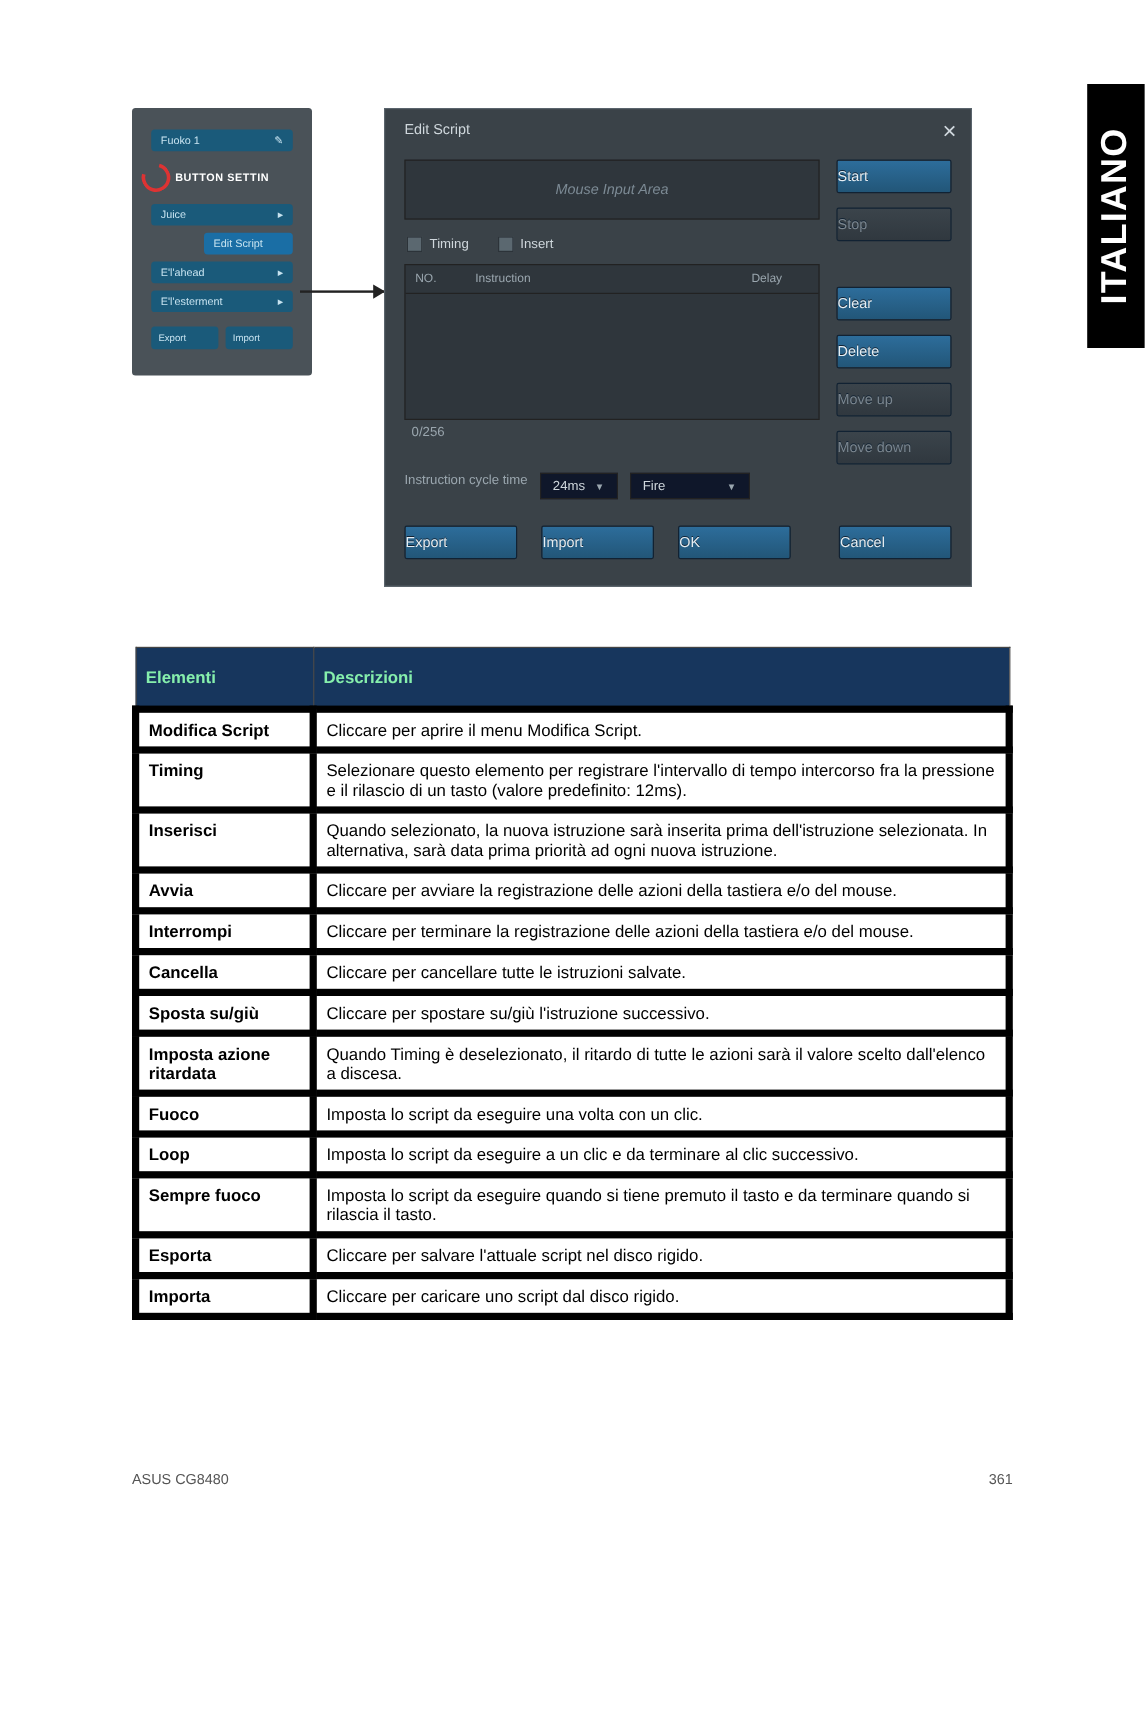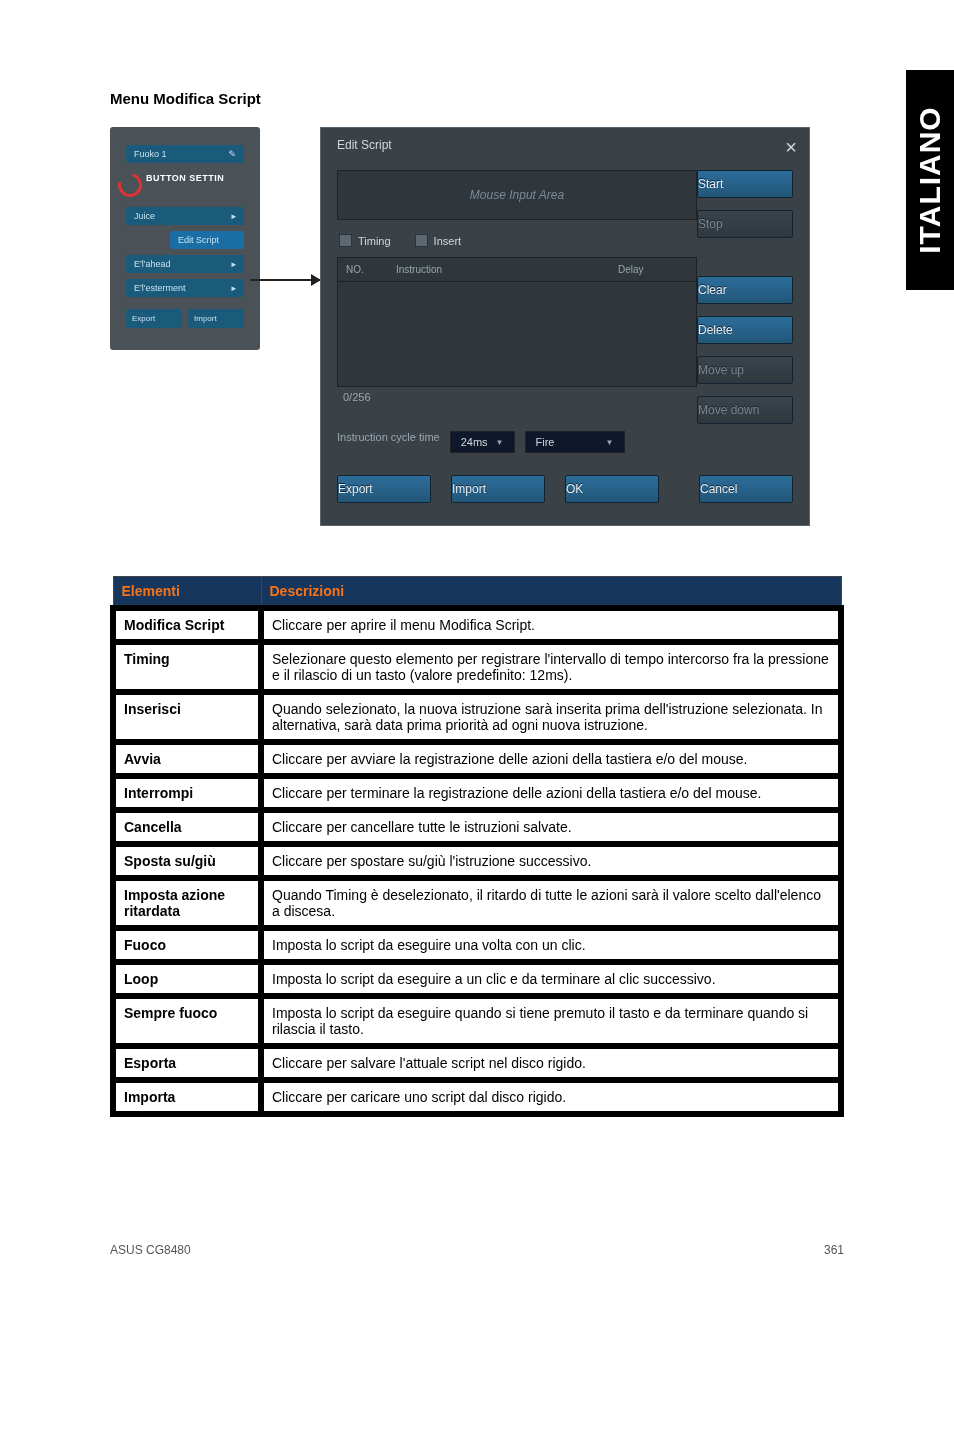--- a/index.html
+++ b/index.html
@@ -9,70 +9,69 @@
   .side-tab span { transform: rotate(-90deg); font-size: 30px; font-weight: bold; letter-spacing: 1px; white-space: nowrap; }
   h3.section-title { font-size: 15px; font-weight: bold; margin-bottom: 20px; }
 
   .figure { display: flex; align-items: flex-start; gap: 0; margin-bottom: 50px; position: relative; }
 
   
   .panel-left { width: 150px; background: #4a5258; padding: 12px 0 22px 0; border-radius: 3px; }
   .panel-left .chip { margin: 6px 16px; background: #1a5a7a; color: #c7e3f0; font-size: 9px; padding: 4px 8px; border-radius: 3px; display: flex; justify-content: space-between; align-items: center; gap: 44px; }
   .panel-left .chip .caret { color:#c7e3f0; font-size: 9px; }
   .panel-left .chip.small { margin-left: 60px; background:#1a6ea5; }
-  .panel-left .logo-row { display:flex; gap:4px; margin:10px 0 10px 8px; }
+  .panel-left .logo-row { display:flex; align-items:center; gap:4px; margin:10px 0 10px 8px; }
   .panel-left .logo-circle { width: 24px; height: 24px; border: 3px solid #d33; border-radius: 50%; border-top-color: transparent; transform: rotate(-30deg); }
   .panel-left .logo-text { color:#fff; font-size:9px; font-weight:bold; letter-spacing:0.5px; }
   .panel-left .row-btns { display: flex; gap: 6px; margin: 12px 16px 0; }
   .panel-left .row-btns .chip { margin:0; flex:1; padding:5px 6px; font-size:8px; }
 
   .arrow { position: absolute; left: 140px; top: 152px; width: 70px; height: 2px; background: #222; }
   .arrow::after { content:""; position:absolute; right:-1px; top:-5px; border-left:10px solid #222; border-top:6px solid transparent; border-bottom:6px solid transparent; }
 
   
   .dialog { margin-left: 60px; width: 490px; background: #3a4248; border: 1px solid #5a646c; border-radius: 0; position: relative; padding-bottom: 22px; }
   .dlg-title { color: #cfd7dc; font-size: 12px; padding: 10px 16px 18px; }
   .dlg-close { position: absolute; right: 12px; top: 8px; color: #d0d8de; font-size: 20px; cursor: pointer; }
-  .dlg-body { display:flex; padding: 0 16px; }
+  .dlg-body { display:flex; gap:14px; padding: 0 16px; }
   .dlg-main { flex:1; }
   .dlg-side { width: 96px; display:flex; flex-direction:column; gap:12px; }
   .input-area { background: #2f363c; border: 1px solid #222; height: 50px; display:flex; align-items:center; justify-content:center; color:#7c8a94; font-size:12px; font-style: italic; margin-bottom: 10px; }
   .toggle-row { display:flex; gap:24px; color:#cfd7dc; font-size:11px; padding: 4px 2px 10px; align-items:center;}
   .toggle-row .tgl { display:flex; align-items:center; gap:6px; }
   .tgl .box { width:13px; height:13px; background:#5b6870; border:1px solid #2c3339; }
   .inst-table { background:#2f363c; border:1px solid #222; height: 130px; }
   .inst-head { display:flex; color:#9aa6ae; font-size:10px; padding:6px 8px; border-bottom:1px solid #222; }
-  .inst-head .c1{width:50px;} .inst-head .c2{flex:1;} .inst-head .c3{width:70px;}
+  .inst-head .c1{width:50px;} .inst-head .c2{flex:1;} .inst-head .c3{width:70px;text-align:center;}
   .counter { text-align:left; color:#9aa6ae; font-size:11px; padding:4px 6px; }
   .cycle-row { display:flex; align-items:flex-start; gap:10px; color:#9aa6ae; font-size:11px; margin-top:24px; }
   .dd { background:#0f172a; border:1px solid #222; color:#cfd7dc; font-size:11px; padding:4px 10px; display:flex; align-items:center; gap:8px; }
   .dd .tri { font-size:8px; color:#9aa6ae; }
   .dlg-btn { background: linear-gradient(#2d6d9b,#225678); border:1px solid #123; color:#e6eef3; font-size:12px; height:28px; display:flex; align-items:center; border-radius:2px; cursor:pointer; text-shadow: 0 -1px 0 #123; }
   .dlg-btn.dim { background: linear-gradient(#3b444b,#30383f); color:#7b868f; cursor:default; }
   .dlg-foot { display:flex; gap:20px; padding: 22px 16px 0; align-items:center; }
   .dlg-foot .dlg-btn { width:100px; }
   .dlg-foot .spacer { flex:1; }
 
   
   table.desc { width: 100%; border-collapse: collapse; font-size: 14px; border: 1px solid #444; }
-  table.desc th { background: #17365d; color:#f97316; text-align:left; padding: 6px 8px; font-size:14px; border: 1px solid #444;}
+  table.desc th { background: #17365d; color:#86efac; text-align:left; padding: 16px 8px; font-size:14px; border: 1px solid #444;}
   table.desc td { border: 6px solid #000000; padding: 6px 8px; vertical-align: top; }
   table.desc td.k { font-weight: bold; width: 148px; }
 
   .footer { margin-top: 120px; display:flex; justify-content:space-between; font-size:12px; color:#555; border-top: 0; padding-top: 6px;}
 </style>
 </head>
 <body>
 
 <div class="side-tab">
     <span>ITALIANO</span>
   </div>
 
 <div class="page">
-  <h3 class="section-title">Menu Modifica Script</h3>
 
   <div class="figure">
     <div class="panel-left">
       <div class="chip">
         <span>Fuoko 1</span>
         <span class="caret">✎</span>
       </div>
       <div class="logo-row">
         <div class="logo-circle"></div>
         <div class="logo-text">BUTTON SETTIN</div>

